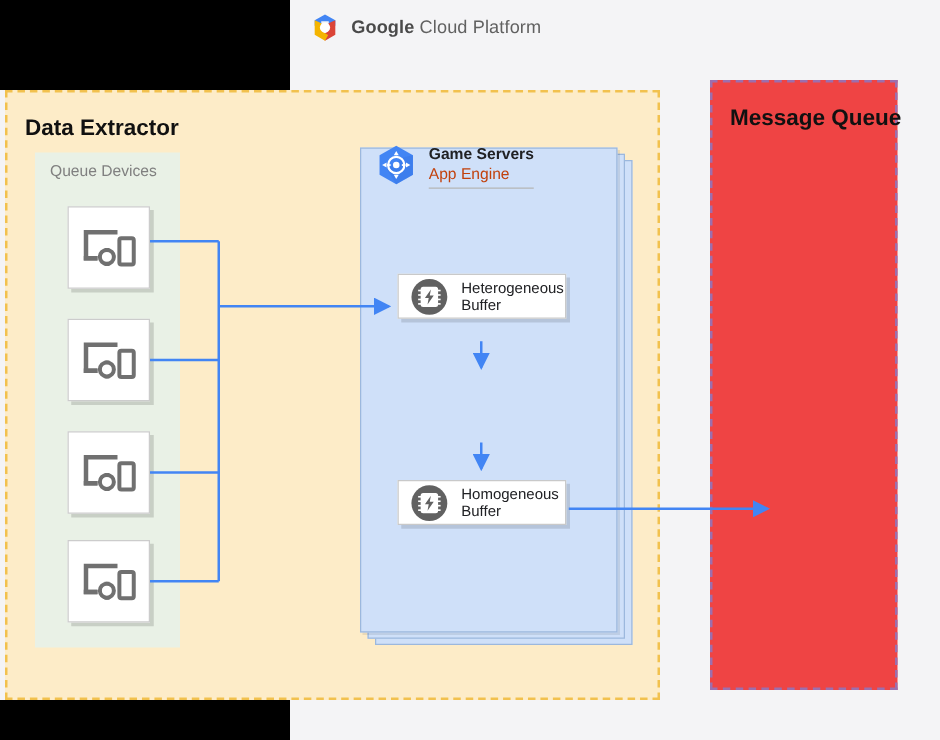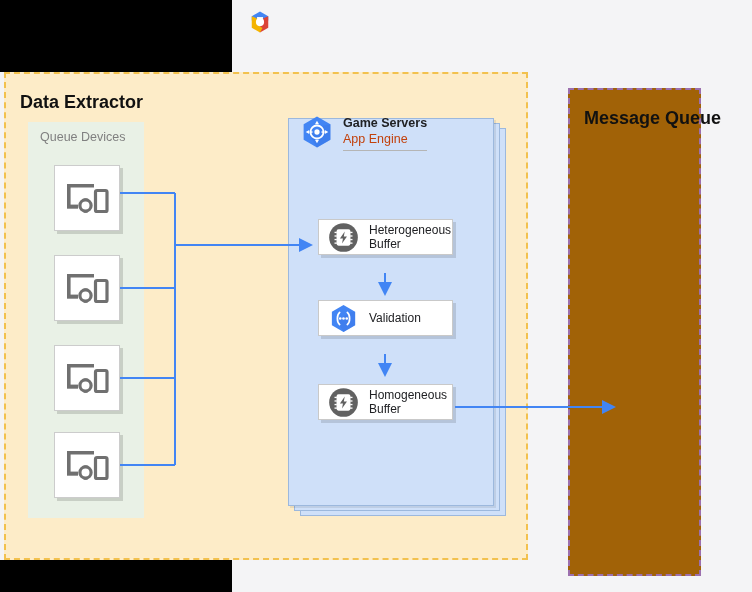--- a/index.html
+++ b/index.html
@@ -63,23 +63,23 @@
 
   #grp-data-extractor {
     left: 4px; top: 72px;
     width: 524px; height: 488px;
     background: #fdecc8;
     border-color: #f2c14e;
   }
   #lbl-data-extractor { left: 14px; top: 18px; }
 
   #grp-message-queue {
-    left: 568px; top: 88px;
-    width: 133px; height: 488px;
-    background: #a16207;
+    left: 568px; top: 64px;
+    width: 150px; height: 488px;
+    background: #ef4444;
     border-color: #9c6fae;
   }
   #lbl-message-queue { left: 14px; top: 18px; }
 
   
   #mobile-devices-box {
     position: absolute;
     left: 28px; top: 122px;
     width: 116px; height: 396px;
     background: #e9f1e6;
@@ -194,20 +194,23 @@
   <div id="black-top" class="blackblock"></div>
   <div id="black-bottom" class="blackblock"></div>
 
   <div id="gcp-header">
     <svg id="gcp-logo" viewBox="0 0 48 48">
       <path d="M24 3 L40.5 12.5 L40.5 21 L30 21 L30 14 L18 14 L18 21 L7.5 21 L7.5 12.5 Z" fill="#4285f4"></path>
       <path d="M40.5 12.5 L40.5 35.5 L24 45 L19 36 L29 30 L29 18 L34 15 Z" fill="#db4437"></path>
       <path d="M7.5 12.5 L7.5 35.5 L24 45 L29 36 L19 30 L19 18 L14 15 Z" fill="#f4b400"></path>
       <circle cx="24" cy="24" r="8.2" fill="#ffffff"></circle>
     </svg>
+    <div id="gcp-title">
+      <span class="bold">Google</span><span> Cloud Platform</span>
+    </div>
   </div>
 
   <div id="grp-data-extractor" class="group">
     <div id="lbl-data-extractor" class="group-title">Data Extractor</div>
   </div>
 
   <div id="grp-message-queue" class="group">
     <div id="lbl-message-queue" class="group-title">Message Queue</div>
   </div>
 
@@ -290,32 +293,20 @@
       <rect x="28.6" y="12.6" width="3" height="1.7" fill="#ffffff"></rect>
       <rect x="28.6" y="17.2" width="3" height="1.7" fill="#ffffff"></rect>
       <rect x="28.6" y="21.8" width="3" height="1.7" fill="#ffffff"></rect>
       <rect x="28.6" y="26.4" width="3" height="1.7" fill="#ffffff"></rect>
       <path d="M21.6 12.4 L15.4 21.2 h3.9 l-1.2 6.6 6.4 -9.1 h-4.1 Z" fill="#616161"></path>
     </svg>
     <div class="service-label">Heterogeneous
 Buffer</div>
   </div>
 
-  <div id="svc-valid" class="service-box">
-    <svg class="service-icon" viewBox="0 0 44 44">
-      <path d="M22 3 L38.5 12.5 L38.5 31.5 L22 41 L5.5 31.5 L5.5 12.5 Z" fill="#4285f4"></path>
-      <path d="M38.5 12.5 L38.5 31.5 L22 41 L13 26 L30 14 Z" fill="#3b78e7" opacity=".5"></path>
-      <path d="M16.6 13.4 C12.2 17 12.2 27 16.6 30.6" fill="none" stroke="#ffffff" stroke-width="2.4" stroke-linecap="round"></path>
-      <path d="M27.4 13.4 C31.8 17 31.8 27 27.4 30.6" fill="none" stroke="#ffffff" stroke-width="2.4" stroke-linecap="round"></path>
-      <circle cx="17.4" cy="22" r="1.85" fill="#ffffff"></circle>
-      <circle cx="22" cy="22" r="1.85" fill="#ffffff"></circle>
-      <circle cx="26.6" cy="22" r="1.85" fill="#ffffff"></circle>
-    </svg>
-    <div class="service-label">Validation</div>
-  </div>
 
   <div id="svc-homo" class="service-box">
     <svg class="service-icon" viewBox="0 0 40 40">
       <circle cx="20" cy="20" r="18.5" fill="#616161"></circle>
       <rect x="11" y="9.5" width="18" height="21" rx="2.6" fill="#ffffff"></rect>
       <rect x="8.4" y="12.6" width="3" height="1.7" fill="#ffffff"></rect>
       <rect x="8.4" y="17.2" width="3" height="1.7" fill="#ffffff"></rect>
       <rect x="8.4" y="21.8" width="3" height="1.7" fill="#ffffff"></rect>
       <rect x="8.4" y="26.4" width="3" height="1.7" fill="#ffffff"></rect>
       <rect x="28.6" y="12.6" width="3" height="1.7" fill="#ffffff"></rect>

